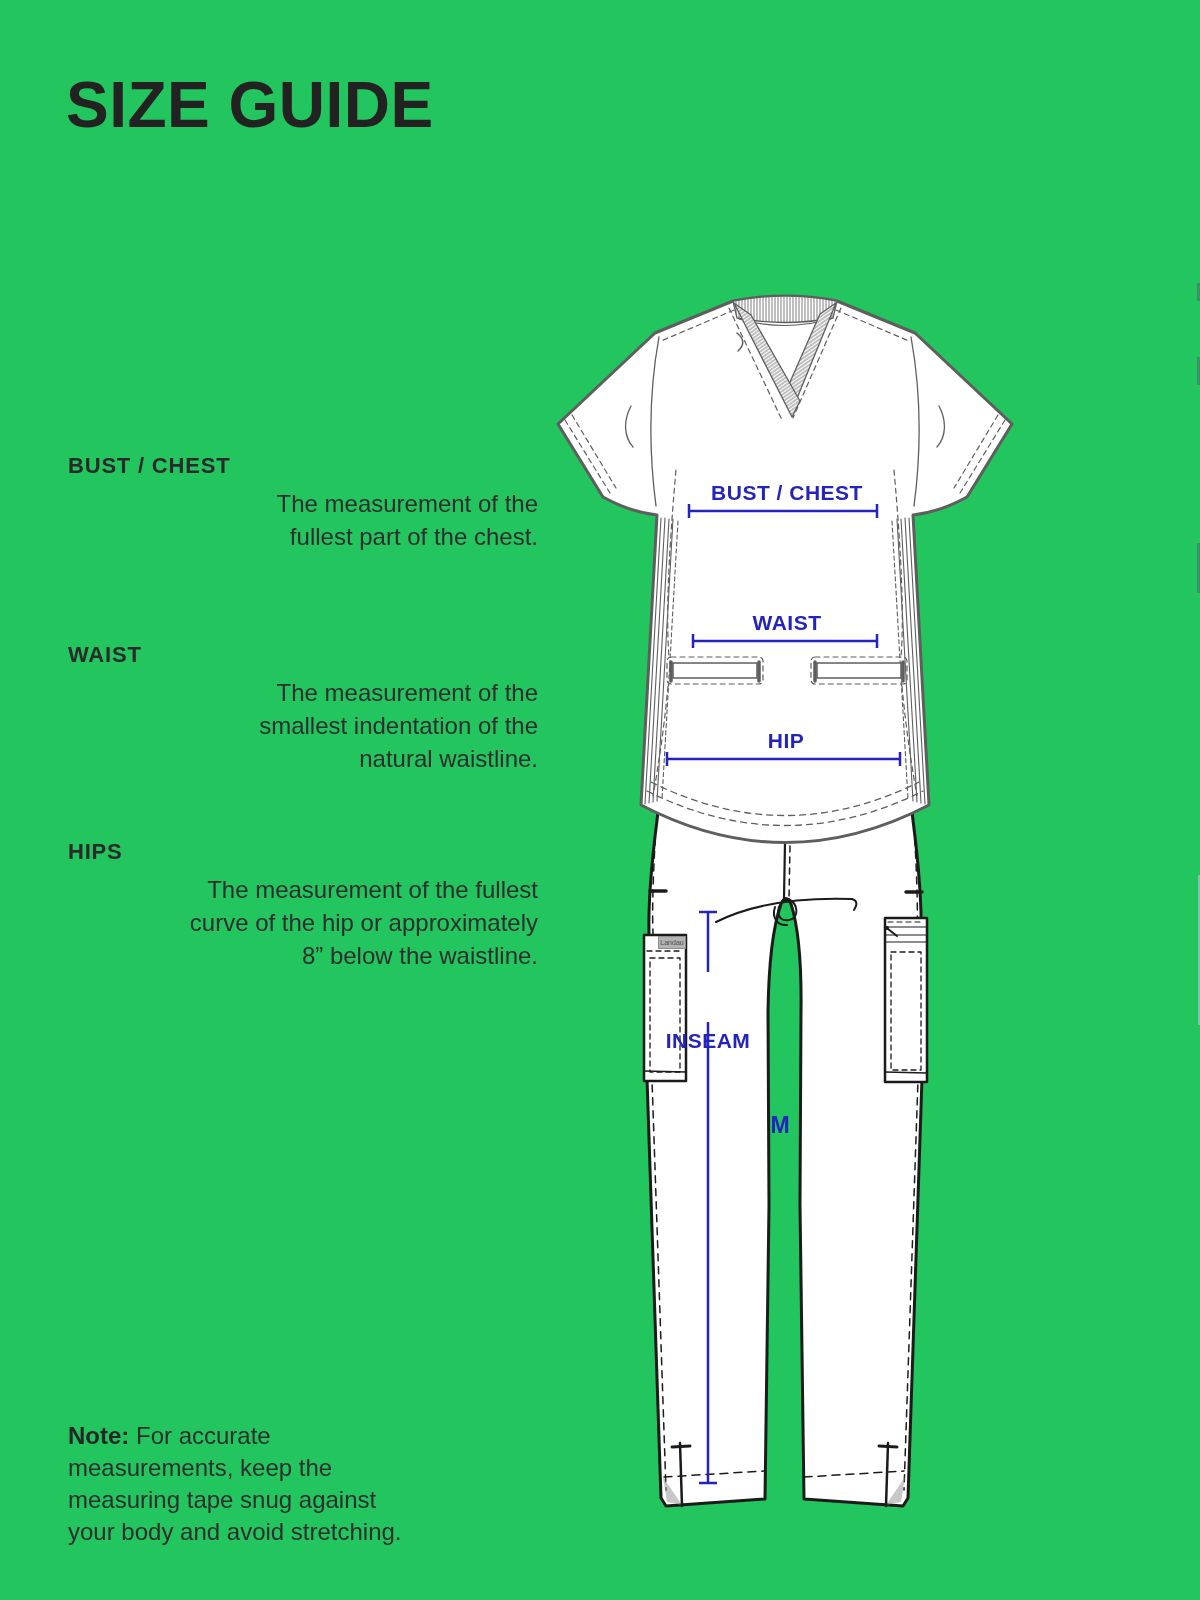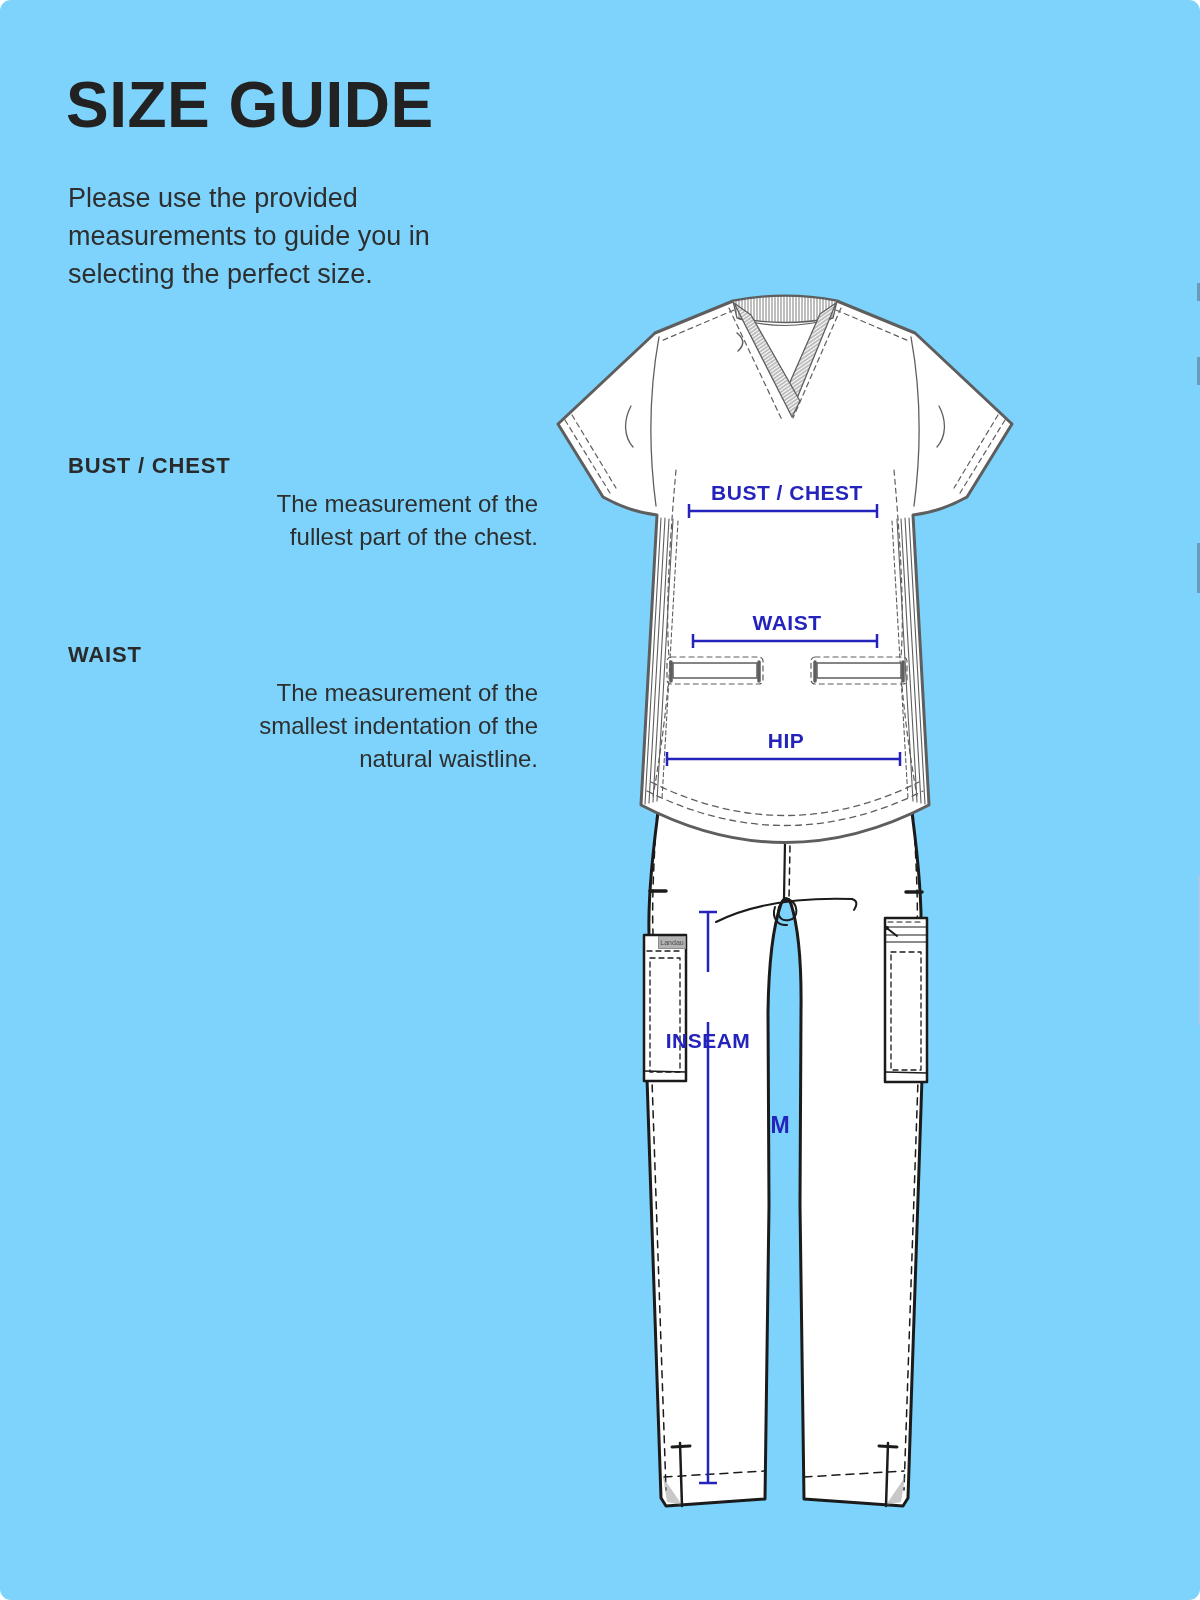--- a/index.html
+++ b/index.html
@@ -2,24 +2,23 @@
 <html style="--accent: #2424bd;"><head>
 <meta charset="utf-8">
 <style>
   :root { --accent: #2424bd; }
   * { box-sizing: border-box; }
   html, body { margin: 0; padding: 0; background: #fff; }
   .page {
     position: relative;
     width: 1200px;
     height: 1600px;
-    background: #7dd3fc;
+    background: #22c55e;
     font-family: "Liberation Sans", sans-serif;
     overflow: hidden;
-    border-radius: 11px;
   }
   .page-title {
     position: absolute;
     left: 66px; top: 68px;
     font-size: 64px;
     font-weight: 800;
     letter-spacing: 0.5px;
     color: #222222;
     margin: 0;
   }
@@ -98,39 +97,46 @@
   #edge-a3 { top: 543px; height: 50px; }
   #edge-a4 { top: 875px; height: 150px; width: 2px; background: #c3c3e0; opacity: .6; }
 </style>
 </head>
 <body>
 
 <div class="page">
 
   <h1 class="page-title">SIZE GUIDE</h1>
 
-  <div class="intro">Please use the provided
-measurements to guide you in
-selecting the perfect size.</div>
 
   <div class="section" id="section-bust">
     <h2>BUST / CHEST</h2>
     <p>The measurement of the
 fullest part of the chest.</p>
   </div>
 
   <div class="section" id="section-waist">
     <h2>WAIST</h2>
     <p>The measurement of the
 smallest indentation of the
 natural waistline.</p>
   </div>
 
-
-
+  <div class="section" id="section-hips">
+    <h2>HIPS</h2>
+    <p>The measurement of the fullest
+curve of the hip or approximately
+8” below the waistline.</p>
+  </div>
+
+
+  <p class="note"><strong>Note:</strong> <span>For accurate
+measurements, keep the
+measuring tape snug against
+your body and avoid stretching.</span></p>
 
   <svg class="diagram-svg" viewBox="0 0 1200 1600" aria-hidden="true">
     <defs>
       <pattern id="ribv" width="3" height="6" patternUnits="userSpaceOnUse">
         <rect width="3" height="6" fill="#ffffff"></rect>
         <line x1="1" y1="0" x2="1" y2="6" stroke="#7d7d7d" stroke-width="1"></line>
       </pattern>
       <pattern id="ribd" width="3" height="6" patternUnits="userSpaceOnUse" patternTransform="rotate(55)">
         <rect width="3" height="6" fill="#ffffff"></rect>
         <line x1="1" y1="0" x2="1" y2="6" stroke="#7d7d7d" stroke-width="1"></line>

